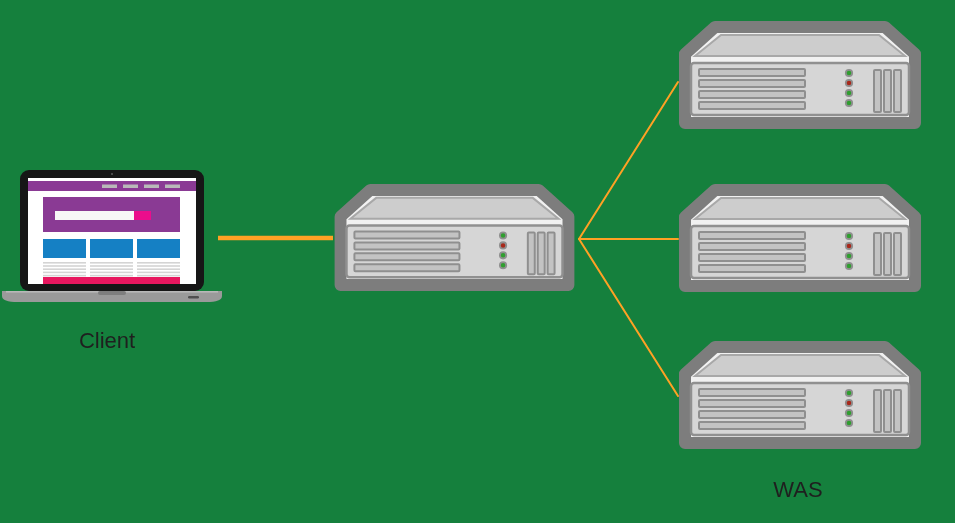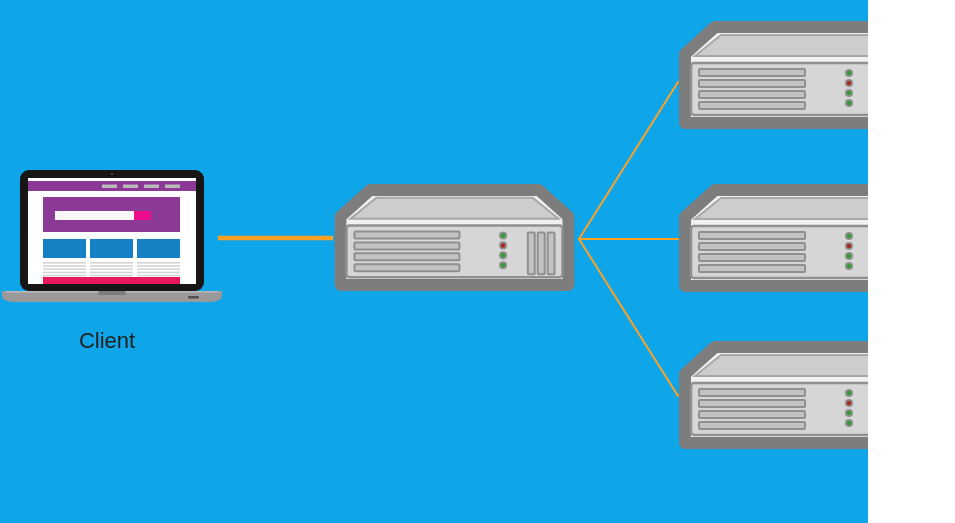--- a/index.html
+++ b/index.html
@@ -1,17 +1,17 @@
 <!DOCTYPE html>
 <html style="--connection-orange: #ffa124; --server-border: #7d7d7d; --server-body: #f1f1f1; --server-lid: #cdcdcd; --server-panel: #d6d6d6; --server-slot: #c3c3c3; --led-green: #2f9e2f; --led-red: #a8281a; --laptop-bezel: #161616; --laptop-base: #9a9a9a; --browser-purple: #8a3a94; --browser-blue: #1580c4; --browser-pink: #eb0d8c; --browser-footer-pink: #e8175f; --label-color: #1f1f1f;"><head>
 <meta charset="utf-8">
 <style>
   html,body{margin:0;padding:0;background:#ffffff;}
   .canvas{
-    position:relative;width:868px;height:523px;background:#0ea5e9;overflow:hidden;
+    position:relative;width:955px;height:523px;background:#15803d;overflow:hidden;
     font-family:"Liberation Sans", sans-serif;
   }
   .abs{position:absolute;}
   .conn-svg{position:absolute;left:0;top:0;width:955px;height:523px;z-index:1;}
   .conn-thick{stroke:var(--connection-orange,#ffa124);stroke-width:4.5;stroke-linecap:butt;}
   .conn-thin{stroke:var(--connection-orange,#ffa124);stroke-width:2;stroke-linecap:round;}
   .node{z-index:2;}
   .node-label{
     position:absolute;z-index:3;color:var(--label-color,#1f1f1f);
     font-size:22px;line-height:30px;text-align:center;
@@ -126,13 +126,14 @@
   <svg class="abs node" style="left:677px;top:183px" width="246" height="110" viewBox="0 0 246 110">
     <use href="#server-symbol"></use>
   </svg>
   <svg class="abs node" style="left:677px;top:340px" width="246" height="110" viewBox="0 0 246 110">
     <use href="#server-symbol"></use>
   </svg>
 
   <div class="node-label" style="left:27px;top:326px;width:160px">Client</div>
 
 
+  <div class="node-label" style="left:748px;top:475px;width:100px">WAS</div>
 </div>
 
 </body></html>

